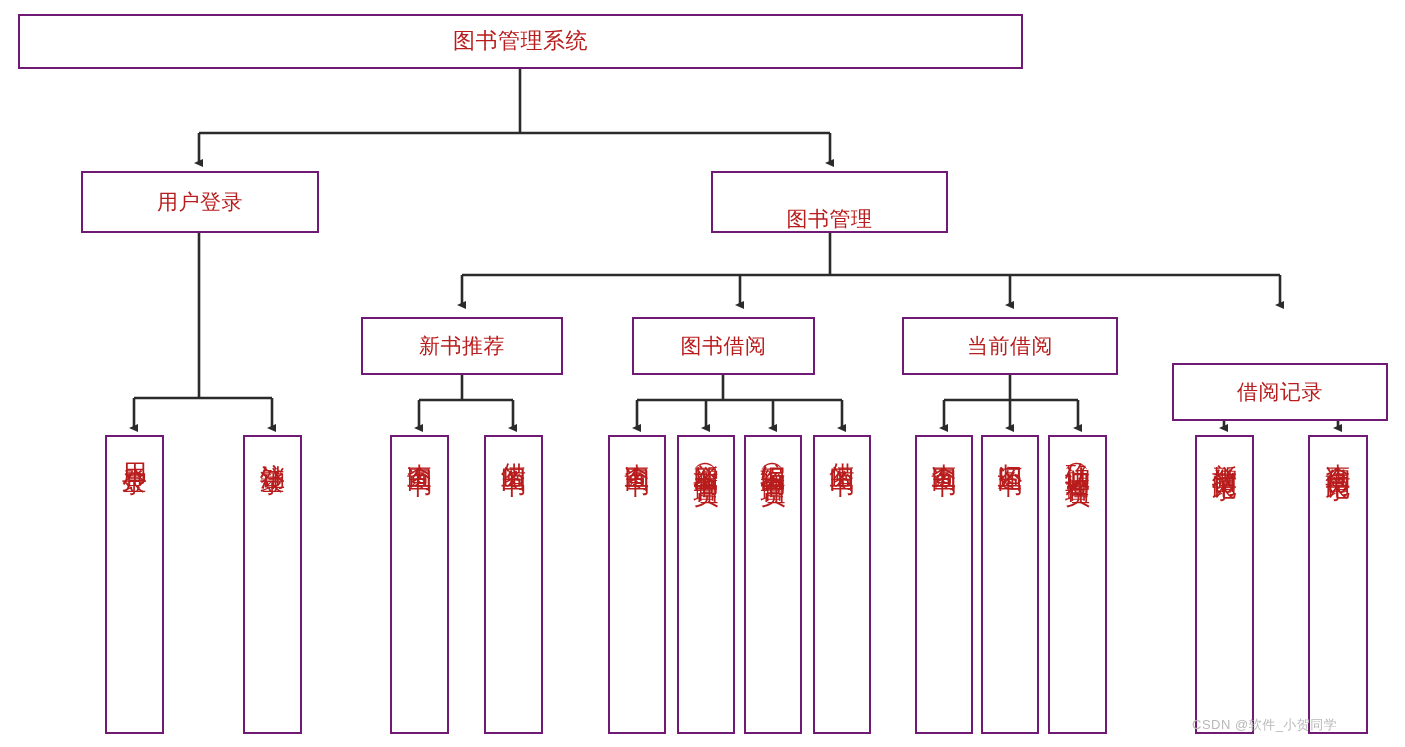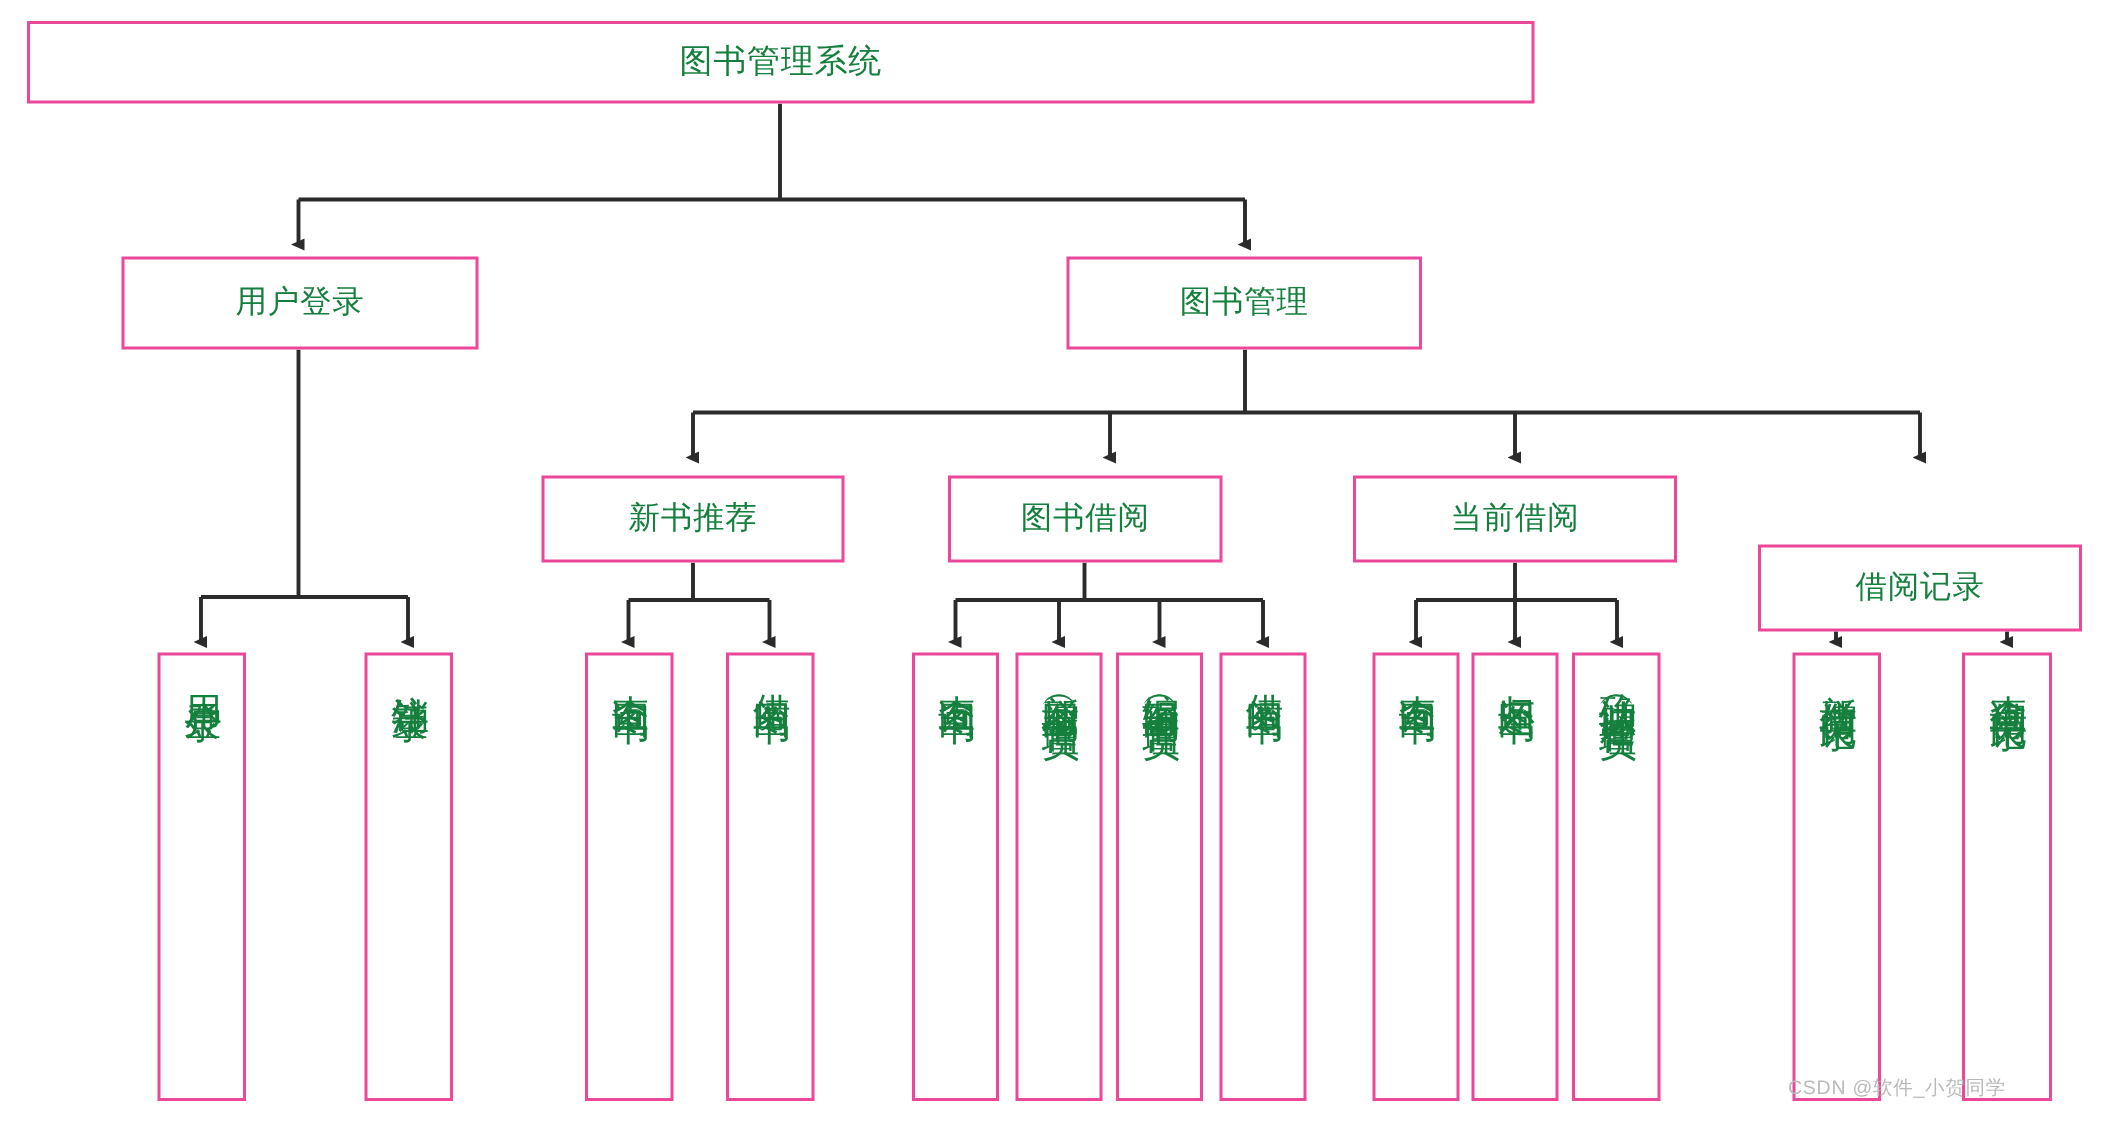--- a/index.html
+++ b/index.html
@@ -21,26 +21,26 @@
     position: absolute;
     left: 0;
     top: 0;
     width: 1405px;
     height: 747px;
     pointer-events: none;
   }
   .node {
     position: absolute;
     box-sizing: border-box;
-    border: 2px solid #ec4899;
+    border: 2px solid #701a75;
     background: #ffffff;
     display: flex;
     align-items: center;
     justify-content: center;
-    color: #15803d;
+    color: #b91c1c;
   }
   .node .label {
     text-align: center;
     line-height: 1.12;
     letter-spacing: 0.5px;
   }
   .node.horizontal .label {
     font-size: 21px;
     writing-mode: horizontal-tb;
   }
@@ -123,21 +123,21 @@
   </svg>
 
   <div class="node horizontal root" style="left:18px; top:14px; width:1005px; height:55px;">
     <span class="label">图书管理系统</span>
   </div>
 
   <div class="node horizontal" style="left:81px; top:171px; width:238px; height:62px;">
     <span class="label">用户登录</span>
   </div>
 
-  <div class="node horizontal" style="left:711px; top:171px; width:237px; height:62px;">
+  <div class="node horizontal" style="left:711px; top:171px; width:237px; height:62px;align-items:flex-end;">
     <span class="label">图书管理</span>
   </div>
 
   <div class="node horizontal" style="left:361px; top:317px; width:202px; height:58px;">
     <span class="label">新书推荐</span>
   </div>
 
   <div class="node horizontal" style="left:632px; top:317px; width:183px; height:58px;">
     <span class="label">图书借阅</span>
   </div>

